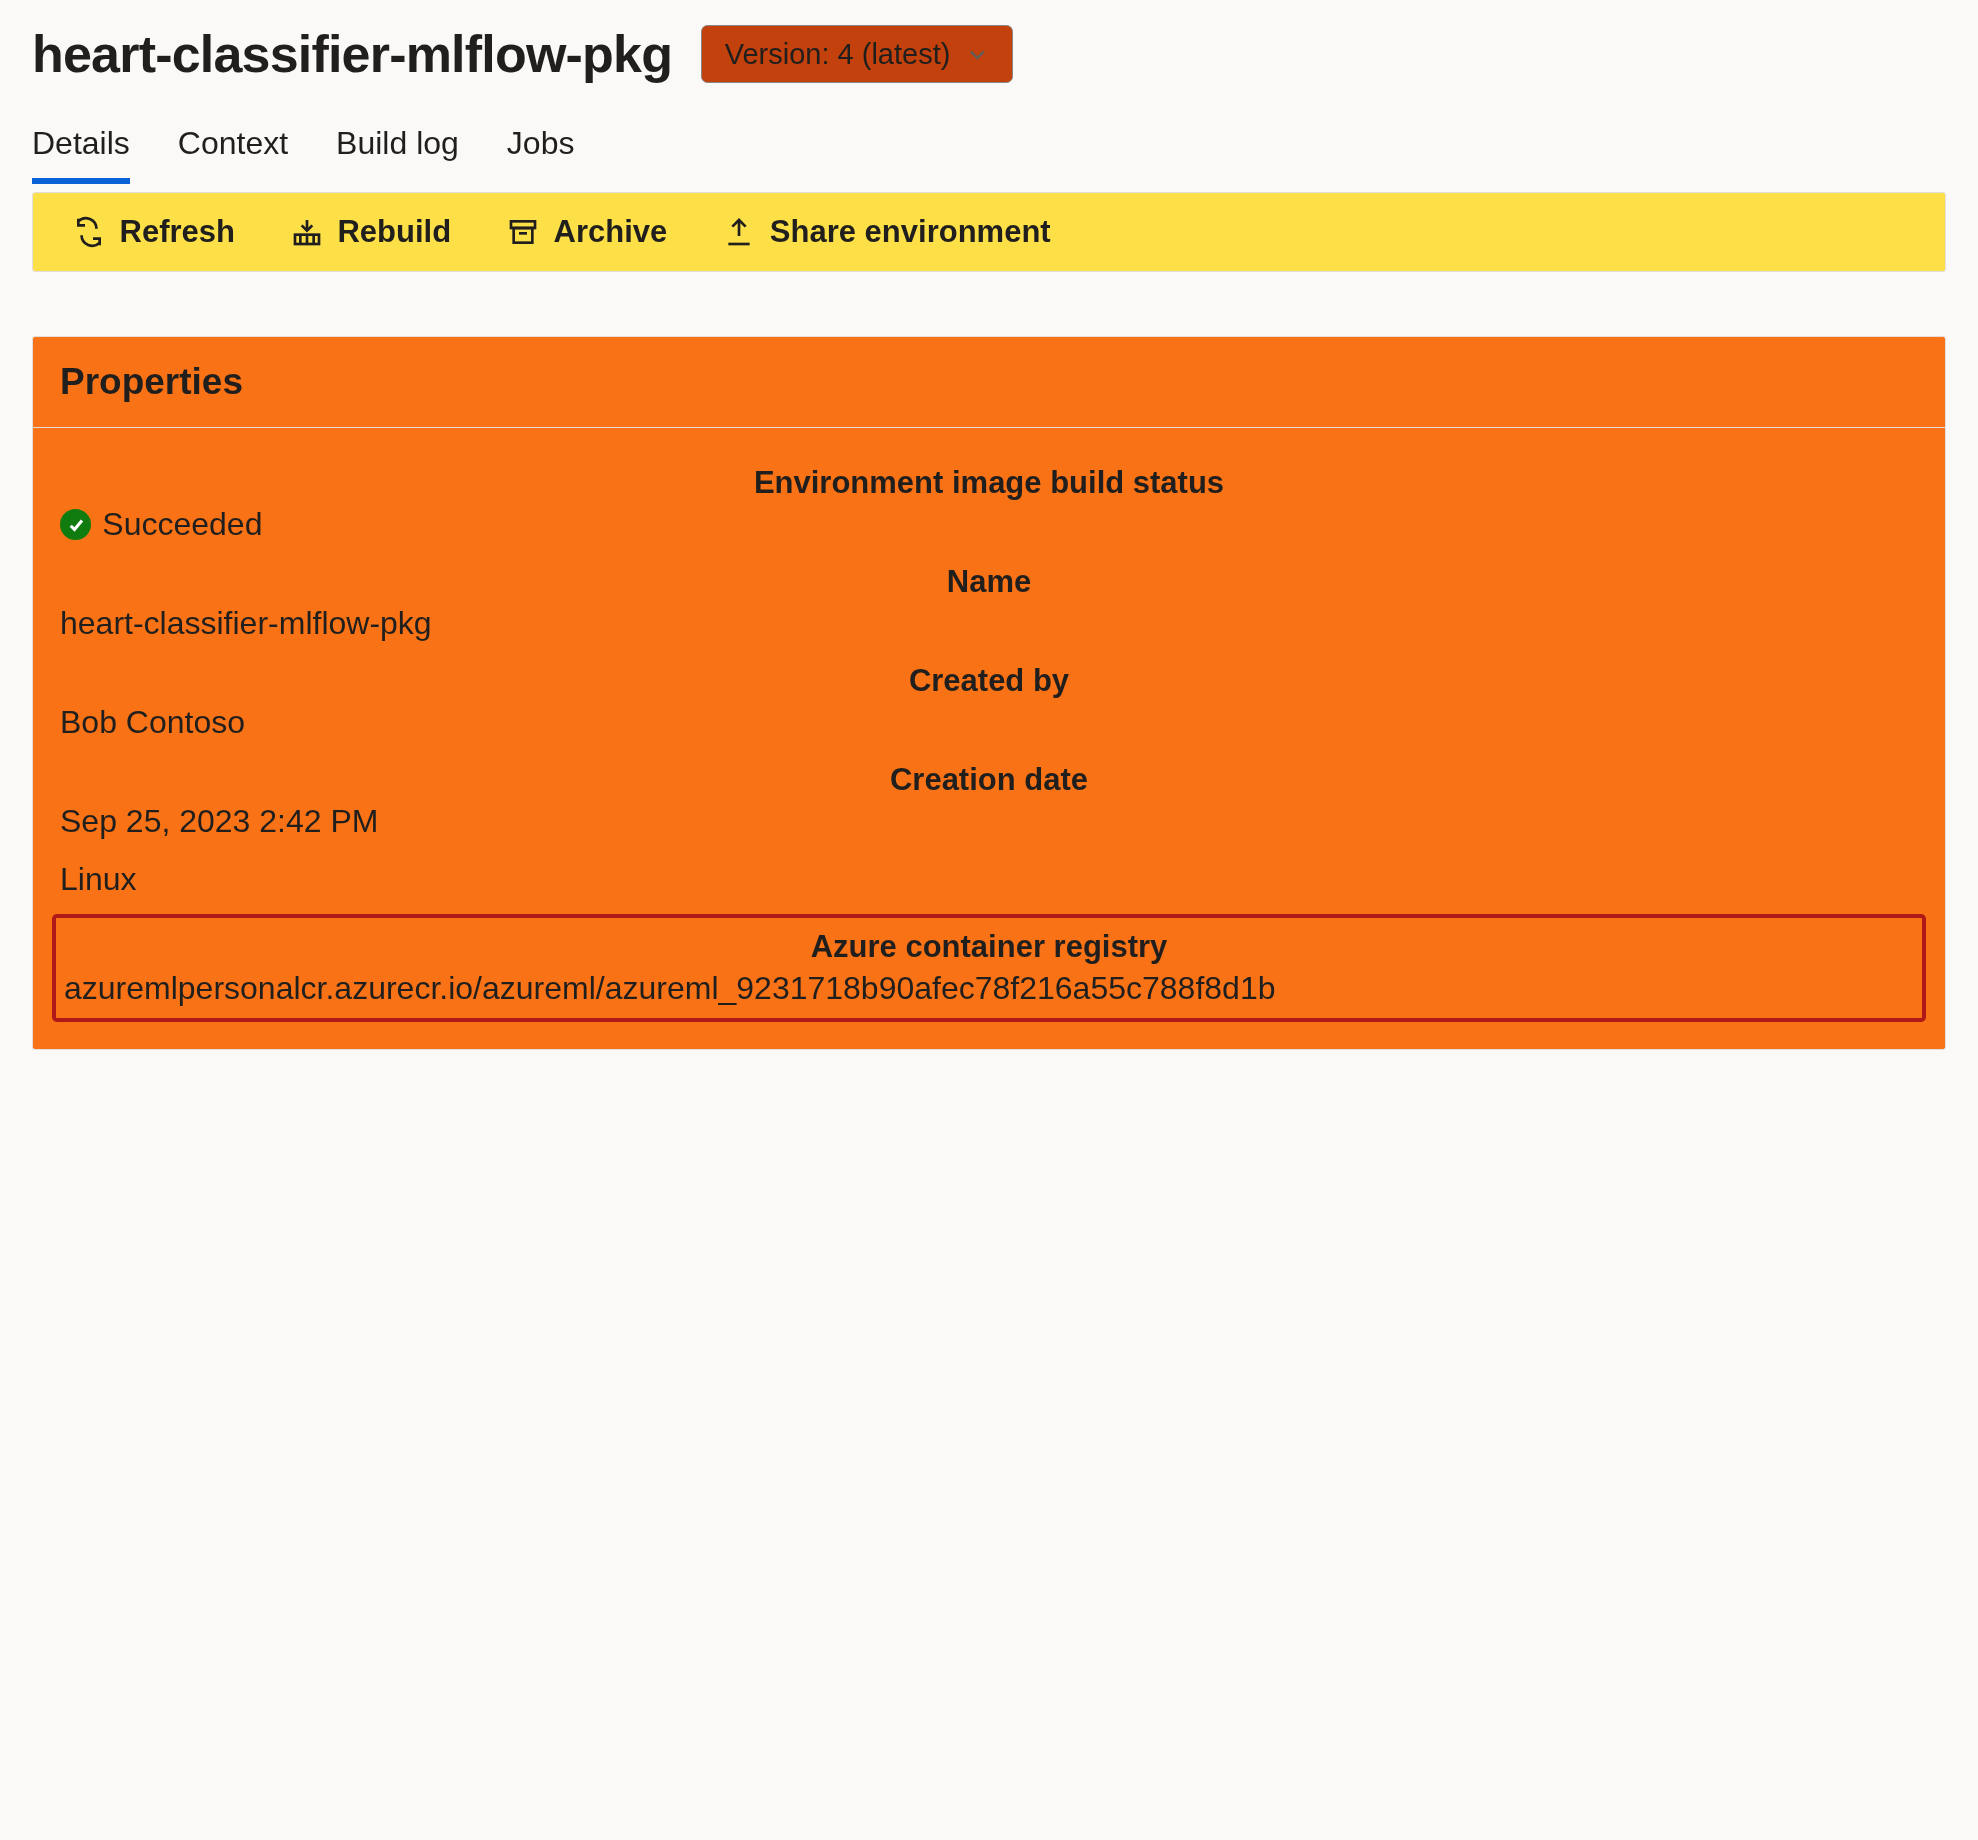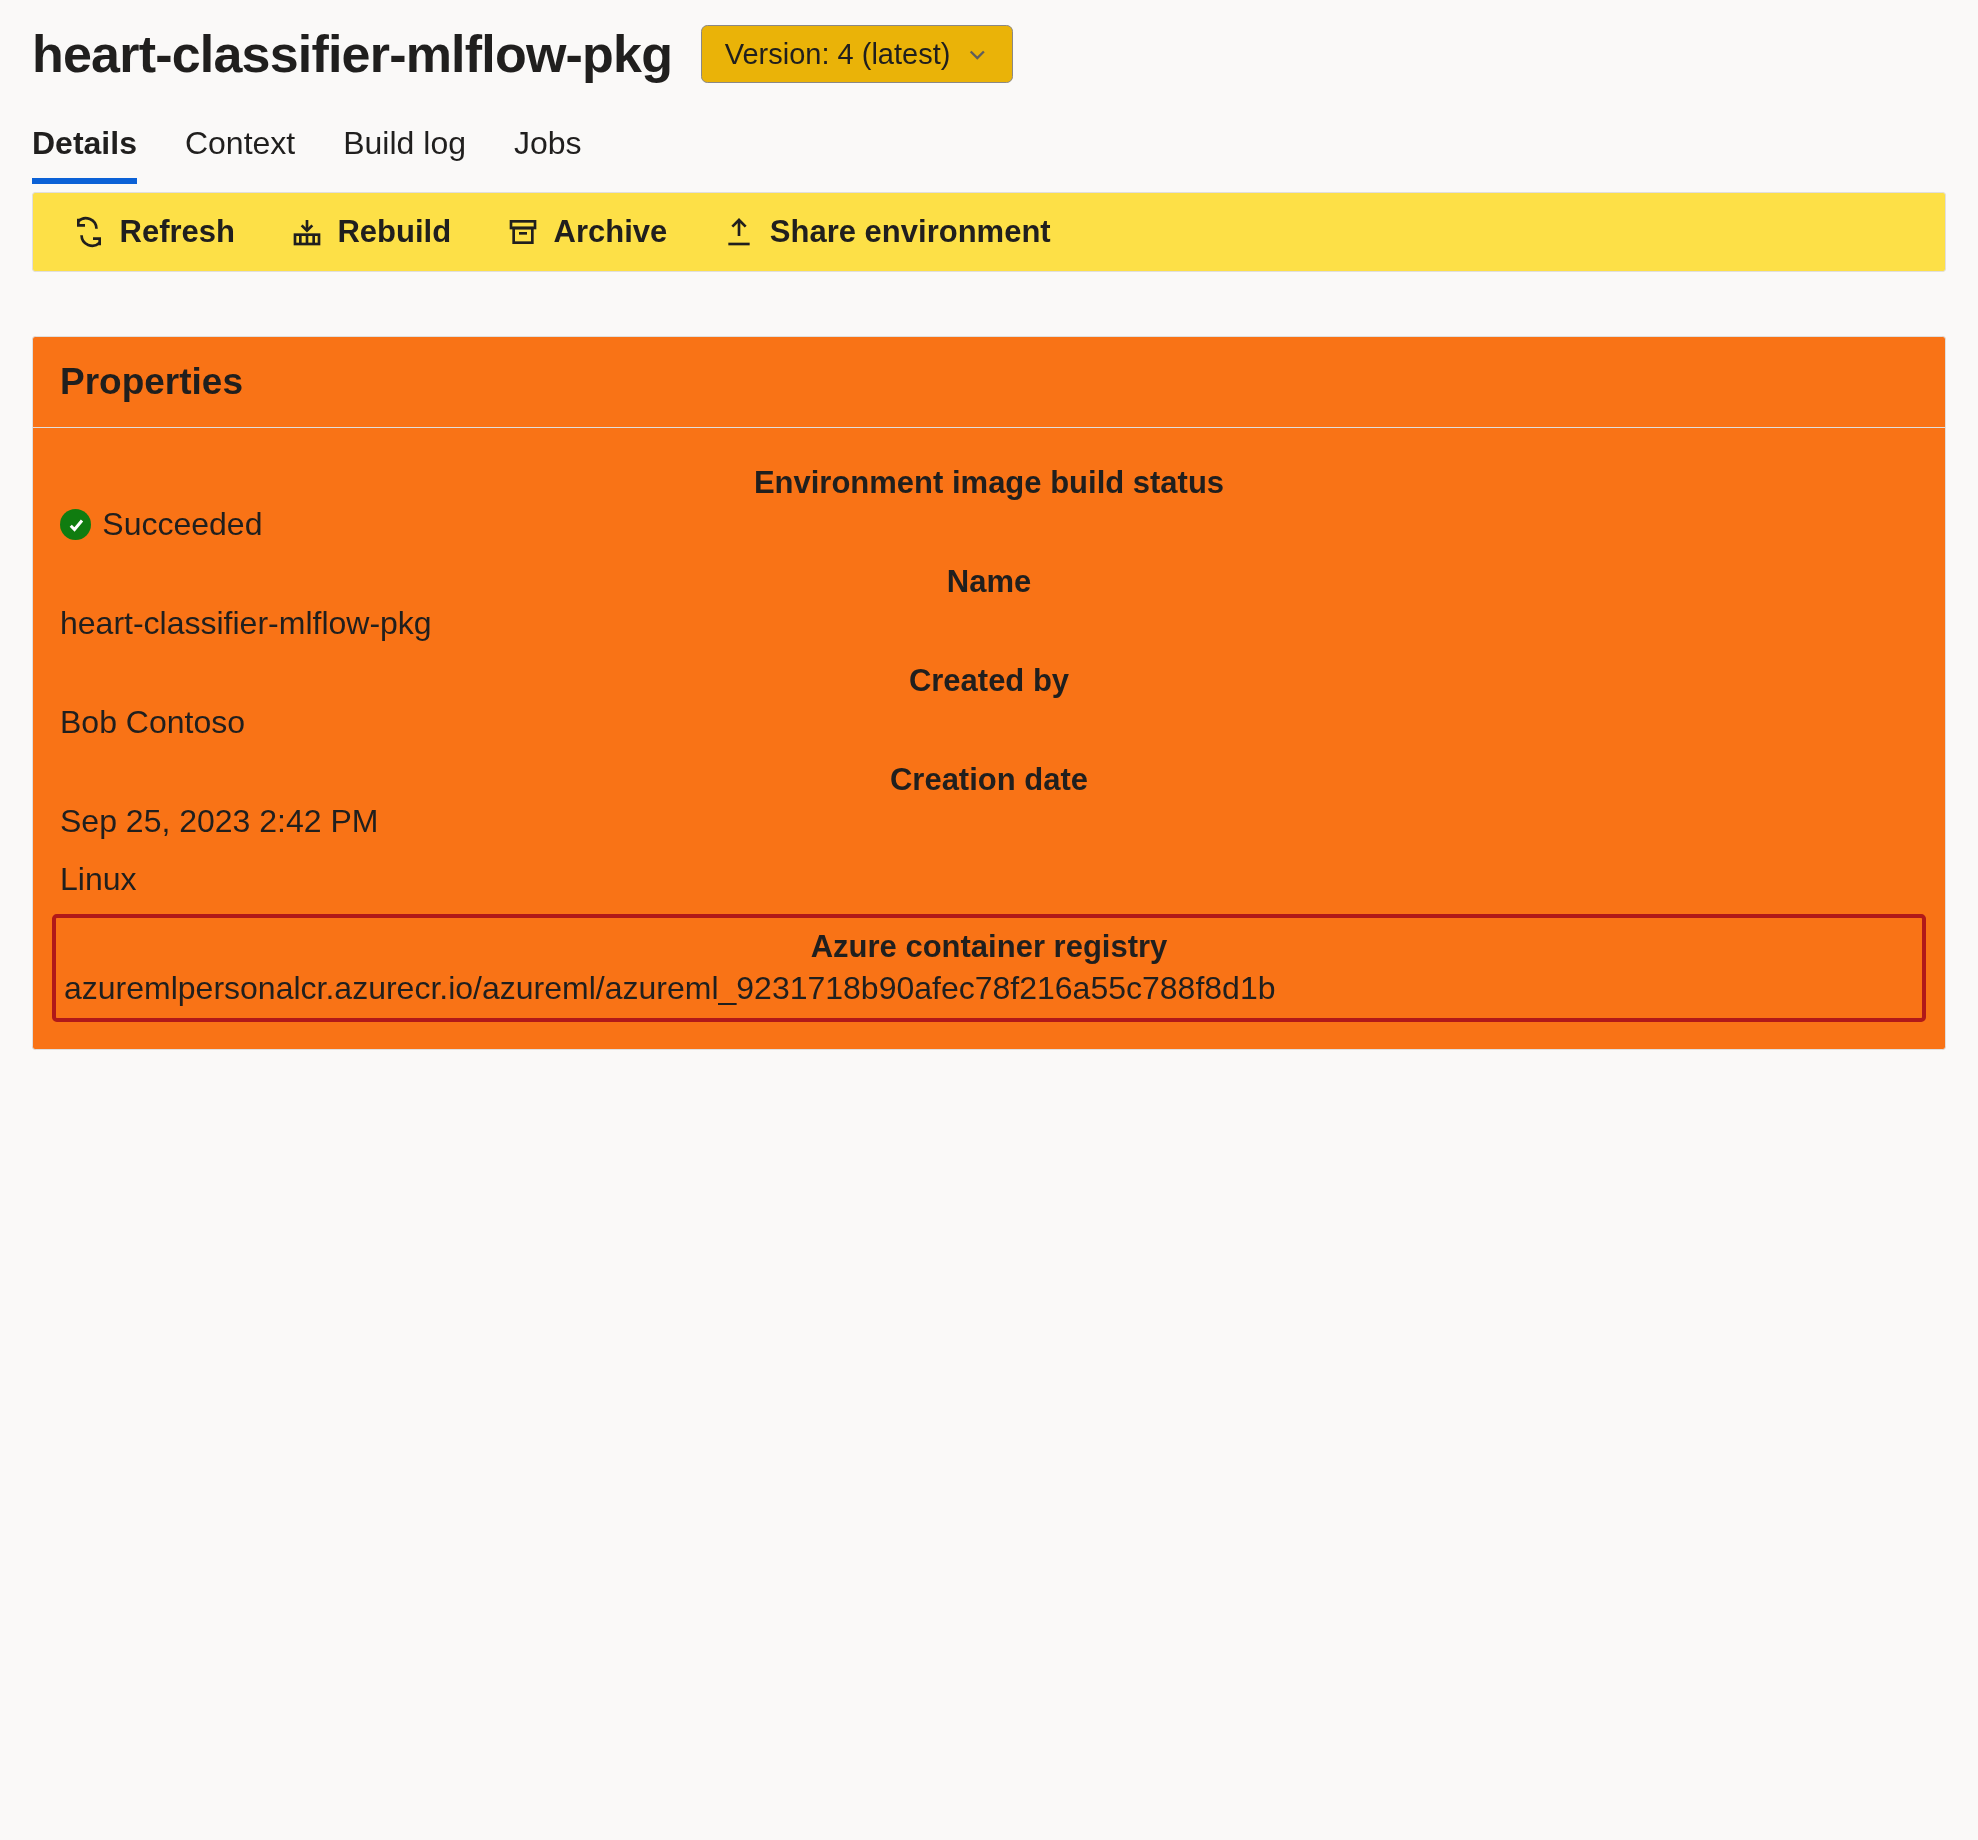--- a/index.html
+++ b/index.html
@@ -24,39 +24,39 @@
     letter-spacing: -0.8px;
   }
   .version-select {
     display: inline-flex;
     align-items: center;
     gap: 16px;
     border: 1.6px solid #8a8886;
     border-radius: 6.4px;
     padding: 11.3px 22.6px;
     font-size: 29px;
-    background: #eab308;
+    background: #c2410c;
     cursor: pointer;
   }
   .chevron-down-icon svg { width: 22.6px; height: 22.6px; display:block; }
 
   .tabs {
     display: flex;
     gap: 48px;
     border-bottom: none;
     margin-bottom: 0;
   }
   .tab {
     font-size: 32px;
     padding: 6.4px 0 16px 0;
     cursor: pointer;
     color: #201f1e;
   }
   .tab.active {
-    font-weight: 700;
+    font-weight: 400;
     border-bottom: 6.4px solid #0b61d6;
   }
 
   .toolbar {
     background: #fde047;
     border: 0.8px solid #e1dfdd;
     border-radius: 3.2px;
     margin-top: 8px;
     padding: 21px 40px;
     display: flex;

